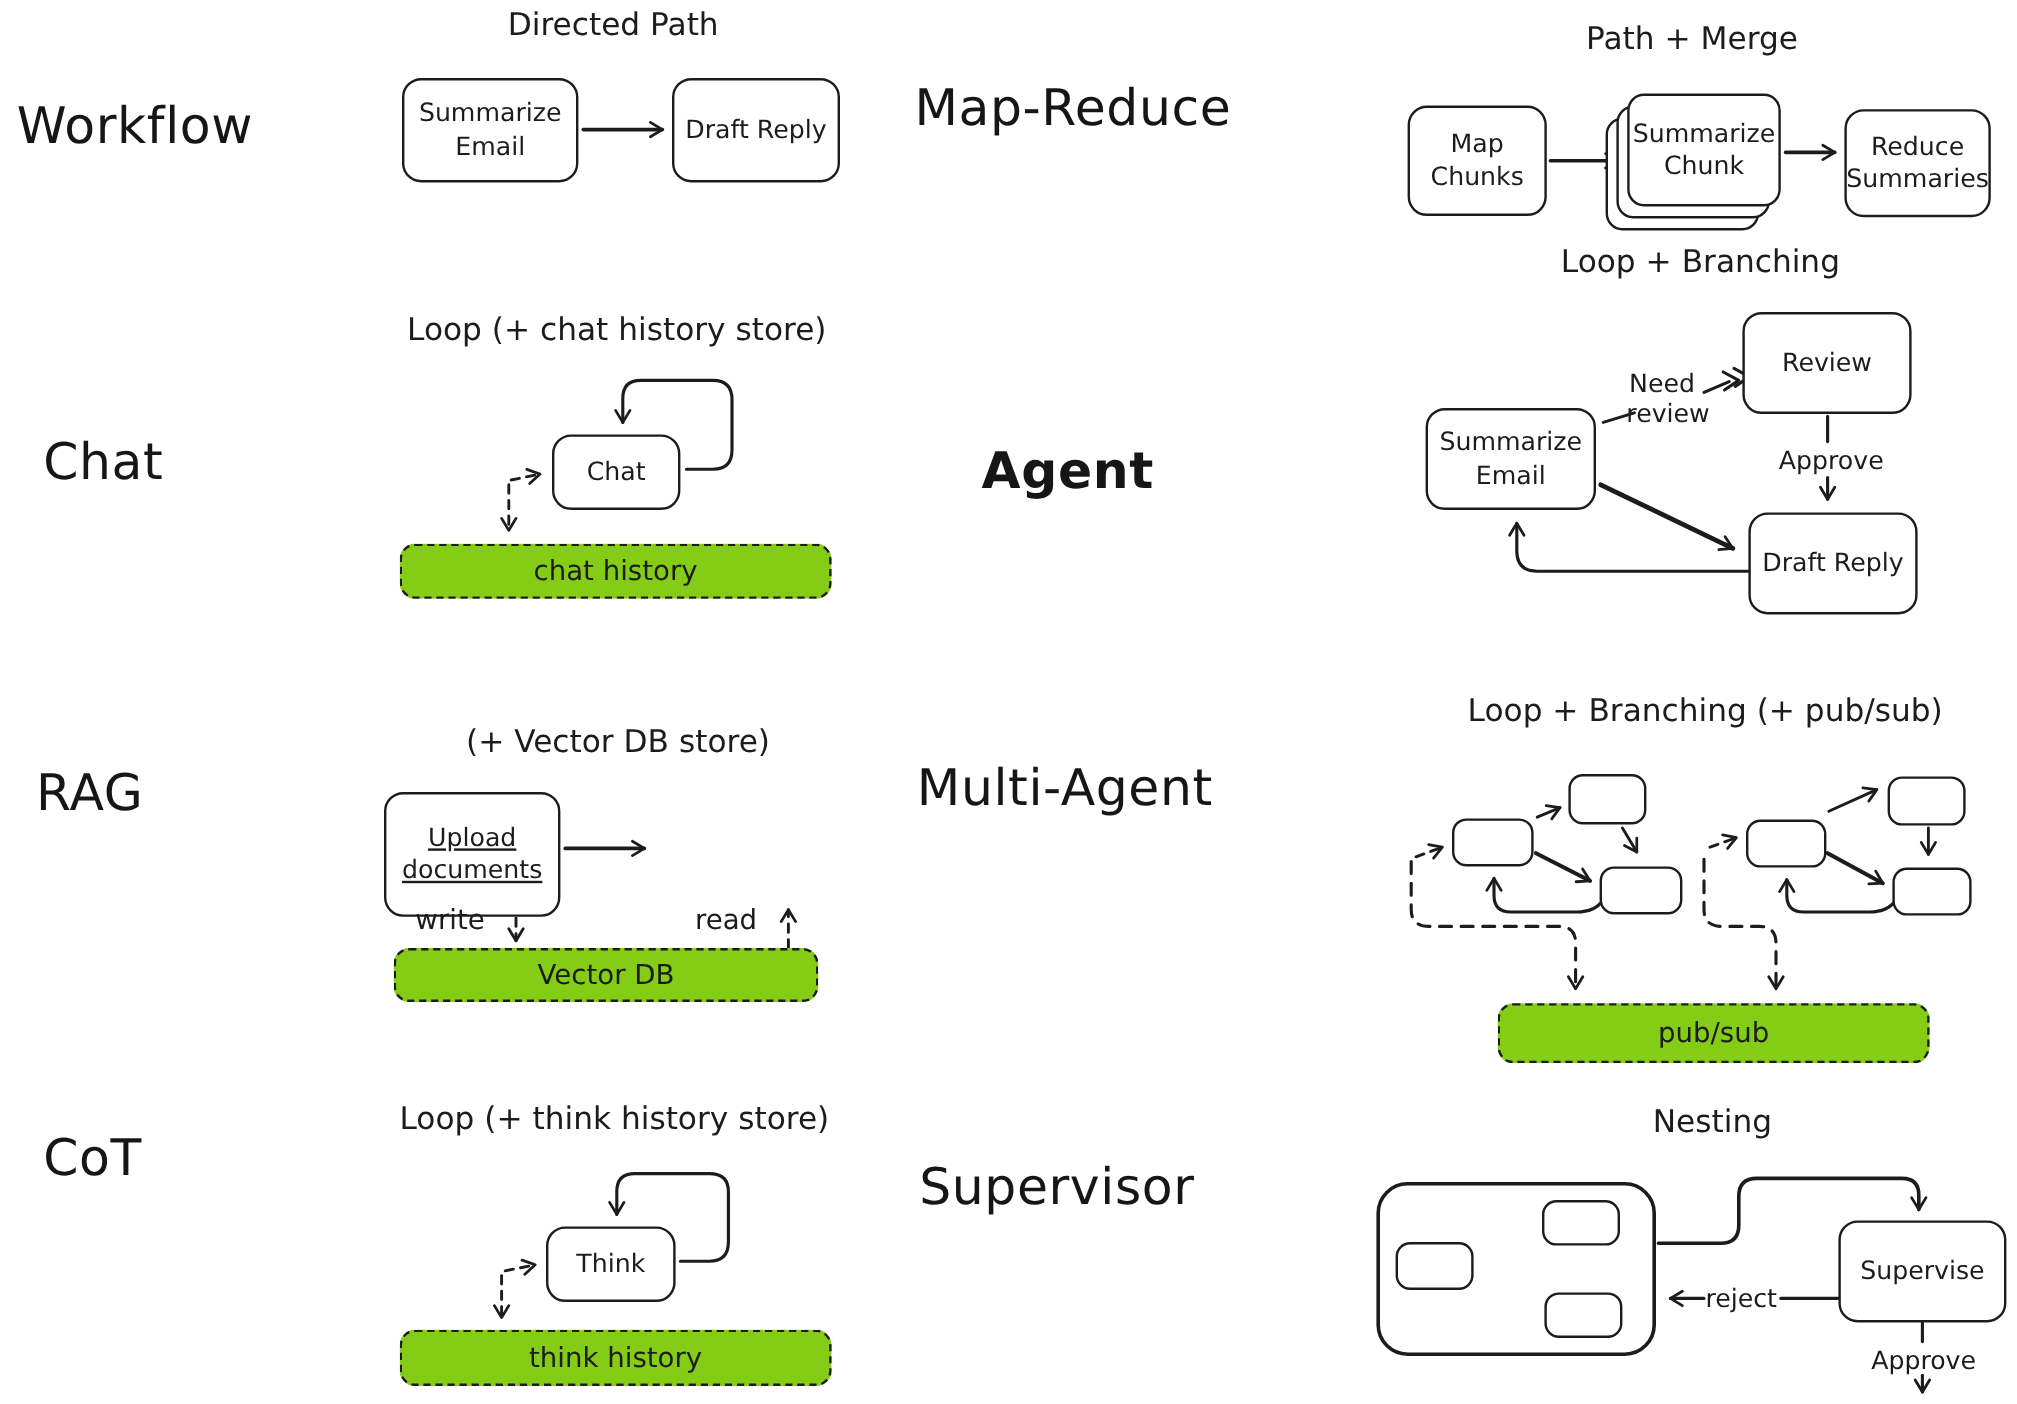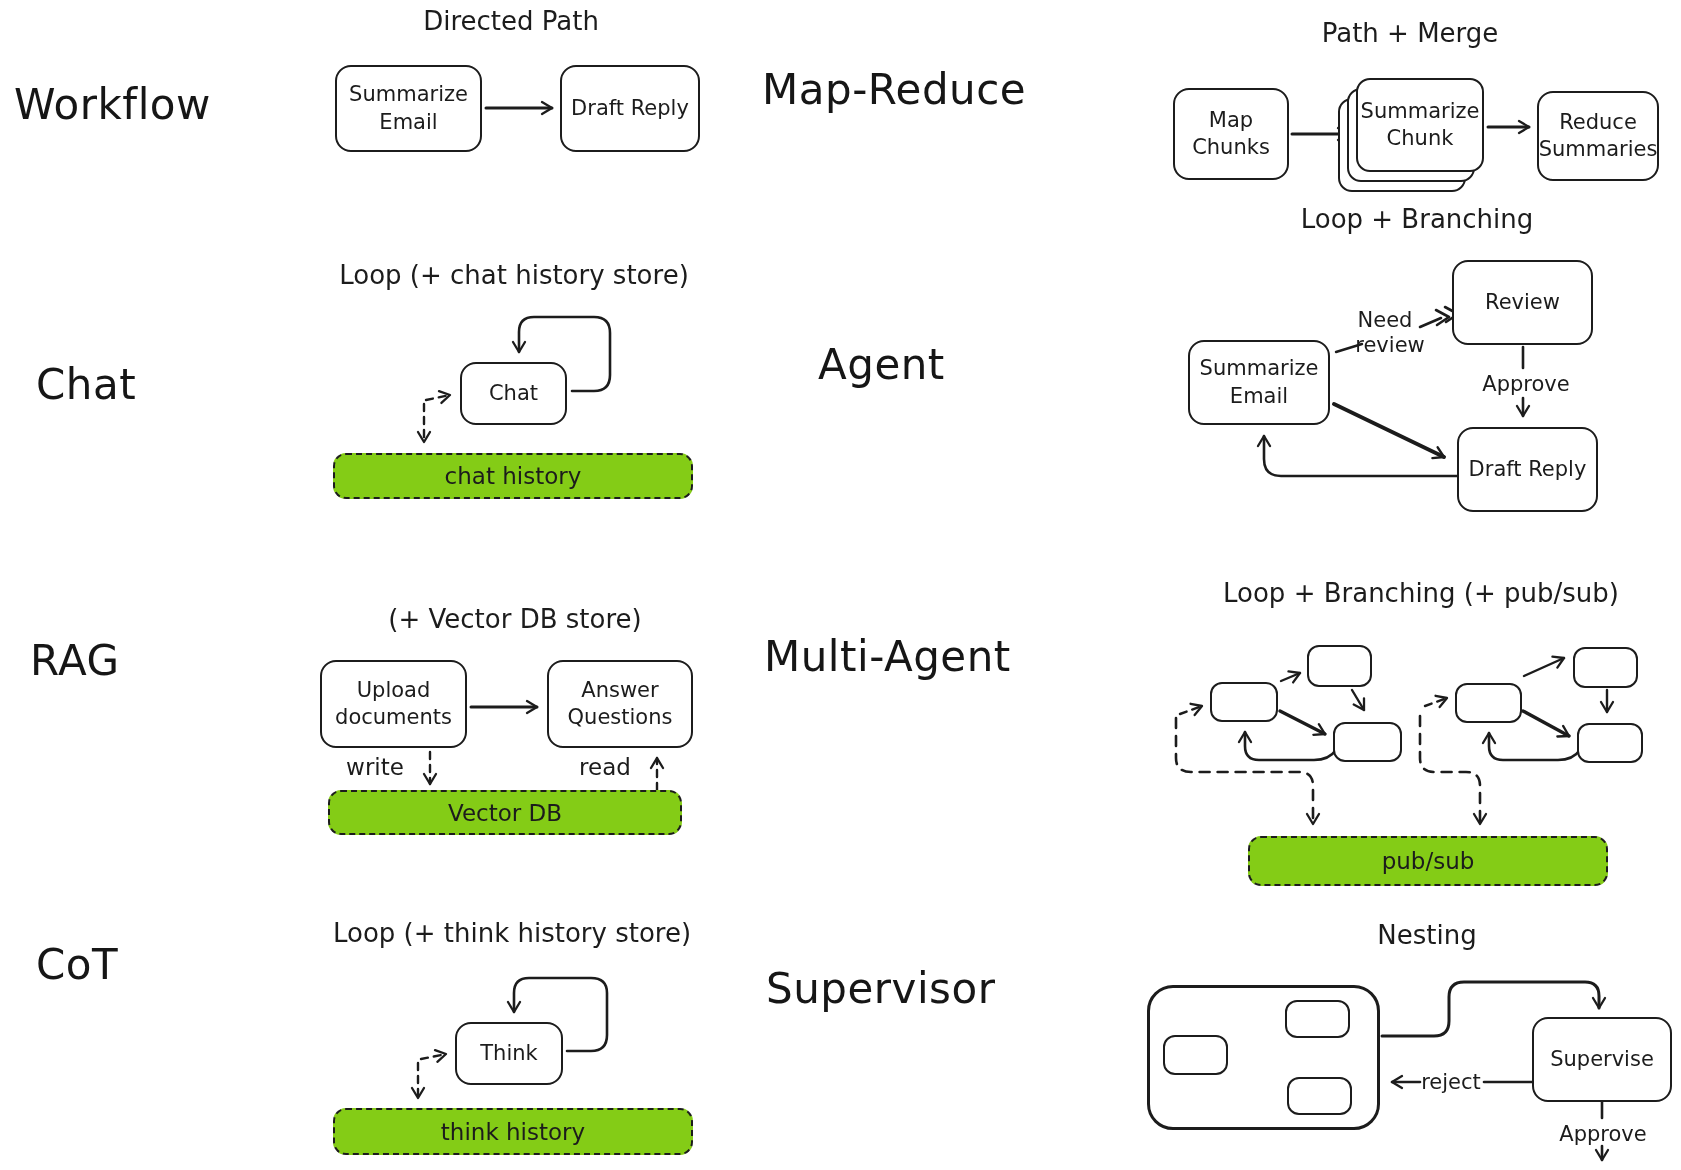--- a/index.html
+++ b/index.html
@@ -118,33 +118,32 @@
   <div class="abs sheet" style="left:1338px;top:98px;width:128px;height:94px;"></div>
   <div class="abs sheet" style="left:1347px;top:88px;width:128px;height:94px;"></div>
   <div class="abs node" style="left:1356px;top:78px;width:128px;height:94px;border-radius:14px;">Summarize Chunk</div>
   <div class="abs node" style="left:1537px;top:91px;width:122px;height:90px;">Reduce Summaries</div>
 
   <div class="abs row-label" style="left:36px;top:360px;">Chat</div>
   <div class="abs title" style="left:514px;top:260px;">Loop (+ chat history store)</div>
   <div class="abs node" style="left:460px;top:362px;width:107px;height:63px;">Chat</div>
   <div class="abs store" style="left:333px;top:453px;width:360px;height:46px;">chat history</div>
 
-  <div class="abs row-label" style="left:818px;top:340px;">Agent</div>
+  <div class="abs row-label" style="left:818px;top:368px;font-weight:bold;">Agent</div>
   <div class="abs title" style="left:1417px;top:204px;">Loop + Branching</div>
   <div class="abs node" style="left:1188px;top:340px;width:142px;height:85px;">Summarize Email</div>
   <div class="abs node" style="left:1452px;top:260px;width:141px;height:85px;">Review</div>
   <div class="abs node" style="left:1457px;top:427px;width:141px;height:85px;">Draft Reply</div>
   <div class="abs edge-label" style="left:1385px;top:308px;">Need</div>
   <div class="abs edge-label" style="left:1390px;top:333px;">review</div>
   <div class="abs edge-label" style="left:1526px;top:372px;">Approve</div>
 
   <div class="abs row-label" style="left:30px;top:636px;">RAG</div>
   <div class="abs title" style="left:515px;top:604px;">(+ Vector DB store)</div>
-  <div class="abs node" style="left:320px;top:660px;width:147px;height:88px;">Upload documents</div>
-  <div class="abs node" style="left:547px;top:660px;width:146px;height:88px;">Answer Questions</div>
+  <div class="abs node" style="left:320px;top:660px;width:147px;height:104px;text-decoration:underline;">Upload documents</div>
   <div class="abs edge-label" style="left:375px;top:754px;font-size:23px;">write</div>
   <div class="abs edge-label" style="left:605px;top:754px;font-size:23px;">read</div>
   <div class="abs store" style="left:328px;top:790px;width:354px;height:45px;">Vector DB</div>
 
   <div class="abs row-label" style="left:764px;top:632px;">Multi-Agent</div>
   <div class="abs title" style="left:1421px;top:578px;">Loop + Branching (+ pub/sub)</div>
   <div class="abs mini" style="left:1210px;top:682px;width:68px;height:40px;"></div>
   <div class="abs mini" style="left:1307px;top:645px;width:65px;height:42px;"></div>
   <div class="abs mini" style="left:1333px;top:722px;width:69px;height:40px;"></div>
   <div class="abs mini" style="left:1455px;top:683px;width:67px;height:40px;"></div>

